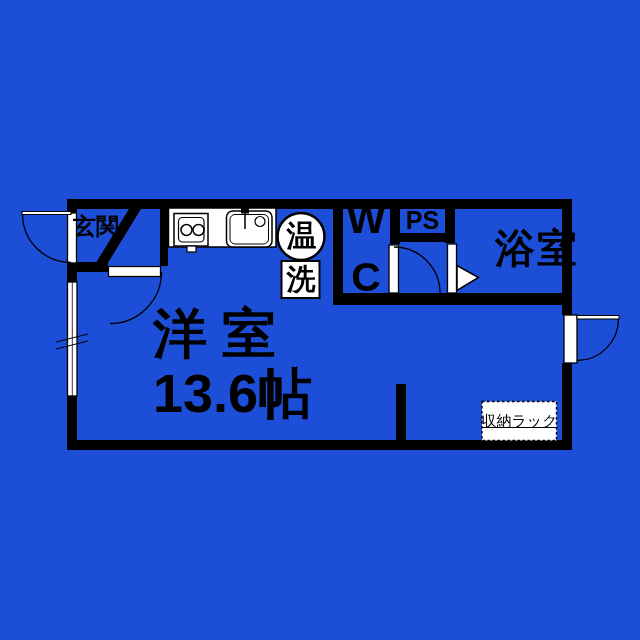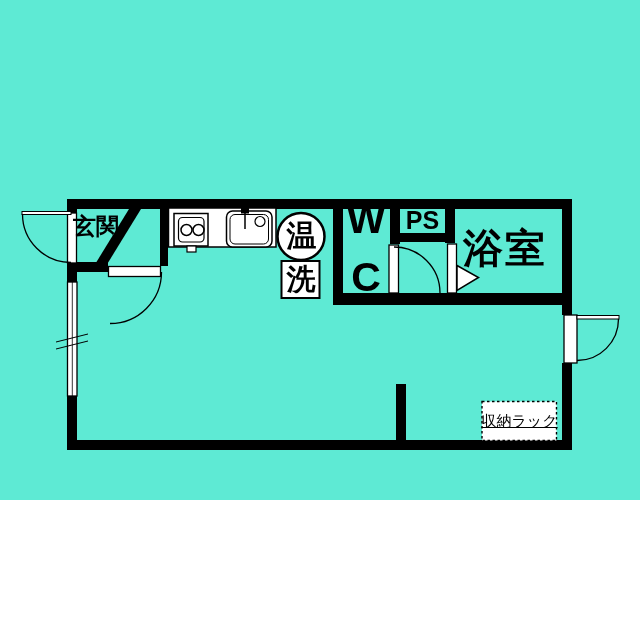--- a/index.html
+++ b/index.html
@@ -1,28 +1,28 @@
 <!DOCTYPE html>
 <html><head>
 <meta charset="utf-8">
 <style>
   html,body{margin:0;padding:0;background:#fff;}
-  #stage{position:relative;width:640px;height:500px;background:#5eead4;overflow:hidden;
+  #stage{position:relative;width:640px;height:640px;background:#1d4ed8;overflow:hidden;
          font-family:"Liberation Sans",sans-serif;}
   #plan-svg{position:absolute;left:0;top:0;}
   .lbl{position:absolute;color:#000;font-weight:bold;display:flex;
        align-items:center;justify-content:center;text-align:center;
        font-family:"Liberation Sans",sans-serif;white-space:pre;}
   .lbl-entrance{left:74px;top:212px;width:44px;height:28px;font-size:23px;}
   .lbl-waterheater{left:283px;top:218px;width:37px;height:37px;font-size:30px;}
   .lbl-laundry{left:282px;top:261px;width:38px;height:37px;font-size:29px;}
   .lbl-wc{left:342px;top:204px;width:48px;height:88px;font-size:41px;
           line-height:58px;word-break:break-all;white-space:normal;}
   .lbl-ps{left:399px;top:206px;width:47px;height:28px;font-size:25px;}
-  .lbl-bath{left:452px;top:222px;width:106px;height:52px;font-size:40px;letter-spacing:2px;}
+  .lbl-bath{left:484px;top:222px;width:106px;height:52px;font-size:40px;letter-spacing:2px;}
   .lbl-room{left:153px;top:303px;width:240px;height:130px;font-size:54px;
             line-height:60px;justify-content:flex-start;align-items:flex-start;
             flex-direction:column;text-align:left;}
   .lbl-storage{left:482px;top:401px;width:75px;height:40px;font-size:15px;font-weight:normal;text-decoration:underline;}
 </style>
 </head>
 <body>
 
 <div id="stage">
 
@@ -116,16 +116,20 @@
   <div class="lbl lbl-waterheater">温</div>
 
   <div class="lbl lbl-laundry">洗</div>
 
   <div class="lbl lbl-wc">WC</div>
 
   <div class="lbl lbl-ps">PS</div>
 
   <div class="lbl lbl-bath">浴室</div>
 
+  <div class="lbl lbl-room">
+    <span>洋 室</span>
+    <span>13.6帖</span>
+  </div>
 
   <div class="lbl lbl-storage">収納ラック</div>
 
 </div>
 
 </body></html>

